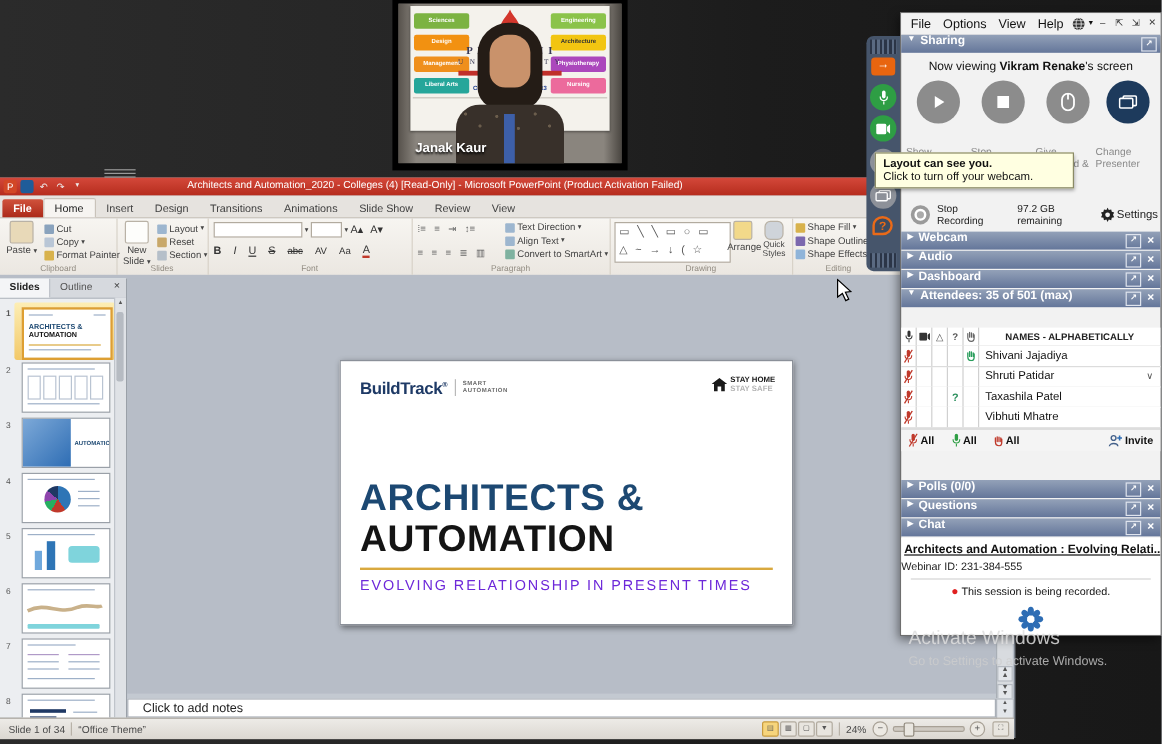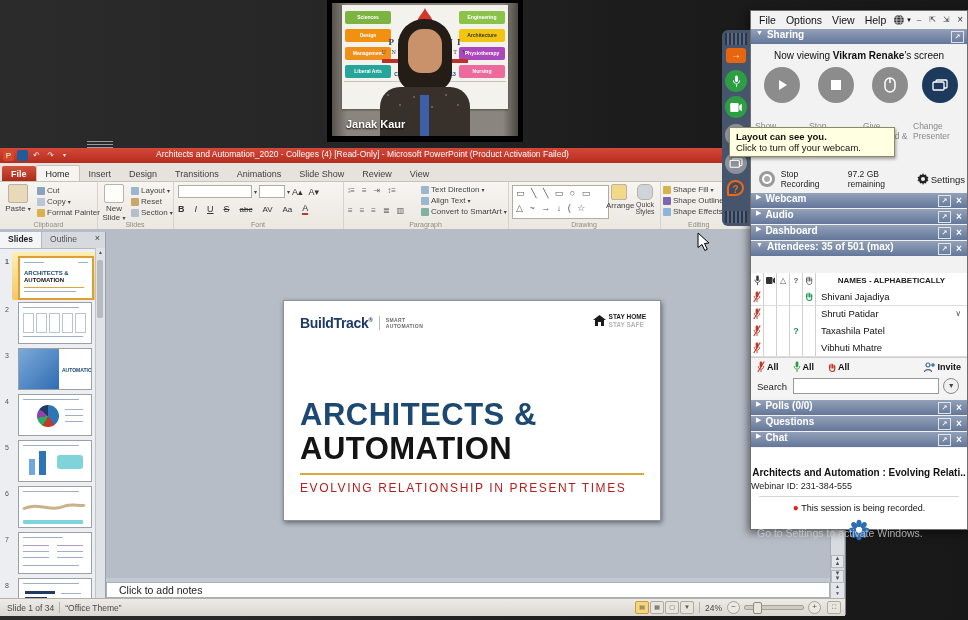--- a/index.html
+++ b/index.html
@@ -69,21 +69,21 @@
   .slide{left:283px;top:152px;width:376px;height:219px;background:#fff;border:1px solid #8b9099;box-shadow:1px 2px 5px rgba(0,0,0,.45);}
   .brand{position:absolute;left:16px;top:14px;display:flex;align-items:center;}
   .brand-main{font-size:14px;font-weight:bold;color:#1e3a66;letter-spacing:-0.3px;}
   .brand-sep{width:1px;height:14px;background:#b9b9b9;margin:0 6px;}
   .brand-tag{font-size:5px;font-weight:bold;color:#6a6a6a;line-height:1.2;letter-spacing:.4px;}
   .badge{position:absolute;right:14px;top:12px;display:flex;align-items:center;gap:3px;}
   .badge-txt{font-size:6.5px;font-weight:bold;line-height:1.25;}
   .s-title1{position:absolute;left:16px;top:96px;font-size:31px;font-weight:800;color:#1c4872;letter-spacing:.5px;}
   .s-title2{position:absolute;left:16px;top:130px;font-size:31px;font-weight:800;color:#141414;letter-spacing:.5px;}
   .s-rule{position:absolute;left:16px;top:172px;width:344px;height:2px;background:#d9a93e;}
-  .s-sub{position:absolute;left:16px;top:180px;font-size:12px;color:#b91c1c;letter-spacing:1.6px;}
+  .s-sub{position:absolute;left:16px;top:180px;font-size:12px;color:#6d28d9;letter-spacing:1.6px;}
   
   .splitter{left:106px;top:430px;width:724px;height:4px;background:#c3c9d1;}
   .notes{left:106px;top:434px;width:724px;height:16px;background:#fff;border:1px solid #aab0b8;font-size:10.5px;color:#222;padding:1px 0 0 12px;box-sizing:border-box;}
   .statusbar{left:0;top:450px;width:845px;height:17px;background:linear-gradient(#edebe7,#dbd7d1);border-top:1px solid #b5afa6;font-size:8.5px;color:#4a4a4a;}
   .st-sep{width:1px;height:11px;background:#b8b2a8;margin:0 5px;}
   .viewbtn{width:12px;height:11px;border:1px solid #b1aa9e;border-radius:2px;margin-left:1px;background:#e8e5df;font-size:6px;text-align:center;line-height:11px;color:#555;}
   .viewbtn.on{background:#f7d57c;border-color:#c89b3f;}
   .zoomtrack{width:58px;height:3px;background:#cfcac2;border:1px solid #a8a196;border-radius:2px;position:relative;margin:0 4px;}
   .zoomthumb{position:absolute;left:8px;top:-4px;width:7px;height:10px;background:#e9e6e0;border:1px solid #918a7e;border-radius:2px;}
   .zbtn{width:11px;height:11px;border:1px solid #a8a196;border-radius:50%;background:#ece9e3;font-size:8px;line-height:10px;text-align:center;color:#555;}
@@ -115,21 +115,21 @@
   .namehdr{position:absolute;left:0;width:100%;height:15px;background:#fff;border-bottom:1px solid #c0c0c0;display:flex;align-items:center;font-size:8px;font-weight:bold;color:#222;}
   .icol{width:13px;height:15px;border-right:1px solid #d0d0d0;display:flex;align-items:center;justify-content:center;box-sizing:border-box;}
   .arow{position:absolute;left:0;width:100%;height:17px;background:#fff;border-bottom:1px solid #dcdcdc;display:flex;align-items:center;font-size:9.5px;color:#111;}
   .arow .icol{height:17px;}
   .aname{padding-left:5px;flex:1;}
   .allrow{position:absolute;left:0;width:100%;height:18px;background:#f4f4f4;border-top:1px solid #cfcfcf;display:flex;align-items:center;font-size:9px;font-weight:bold;color:#111;}
   .searchrow{position:absolute;left:0;width:100%;height:22px;background:#f4f4f4;display:flex;align-items:center;font-size:9.5px;color:#222;}
   .searchbox{width:144px;height:14px;background:#fff;border:1px solid #9a9a9a;margin-left:6px;}
   .roundbtn{width:14px;height:14px;border-radius:50%;border:1px solid #8a8a8a;background:#f0f0f0;font-size:7px;line-height:13px;text-align:center;color:#444;margin-left:4px;}
   .gfoot{position:absolute;left:0;width:100%;background:#fff;}
-  .gf-title{font-size:10px;font-weight:bold;text-align:center;color:#111;margin-top:19px;white-space:nowrap;overflow:hidden;}
+  .gf-title{font-size:10px;font-weight:bold;text-align:right;color:#111;margin-top:5px;white-space:nowrap;overflow:hidden;text-decoration:underline;}
   .gf-id{font-size:9px;text-align:left;color:#222;margin-top:3px;}
   .gf-div{height:1px;background:#d5d5d5;margin:5px 8px 0;}
   .gf-rec{font-size:9px;text-align:center;color:#111;margin-top:5px;}
   .gf-logo{display:flex;align-items:center;justify-content:center;margin-top:6px;gap:4px;}
   .logo-goto{font-size:19px;font-weight:bold;color:#4c4c4c;letter-spacing:-0.5px;}
   .logo-web{font-size:19px;color:#9a9a9a;letter-spacing:-0.5px;}
   
   .grabtab{left:722px;top:30px;width:28px;height:196px;background:#46556b;border-radius:6px 0 0 6px;z-index:5;}
   .ribs{position:absolute;left:3px;width:22px;height:12px;background:repeating-linear-gradient(90deg,#2b3547 0 2px,#5a6a82 2px 4px);}
   .gt-arrow{position:absolute;left:4px;top:18px;width:20px;height:15px;background:#e8650f;border-radius:3px;color:#fff;font-size:10px;line-height:14px;text-align:center;font-weight:bold;}
@@ -702,25 +702,20 @@
     <span style="margin-left:auto;margin-right:6px;display:flex;align-items:center;gap:2px">
       <svg width="12" height="10" viewBox="0 0 12 10">
           <circle cx="5" cy="3" r="2" fill="none" stroke="#44618a" stroke-width="1.2"></circle>
           <path d="M1.5 10 C1.5 6.8 8.5 6.8 8.5 10" fill="none" stroke="#44618a" stroke-width="1.2"></path>
           <line x1="10" y1="1" x2="10" y2="5" stroke="#2e6db4" stroke-width="1.3"></line>
           <line x1="8" y1="3" x2="12" y2="3" stroke="#2e6db4" stroke-width="1.3"></line>
         </svg>
       <span>Invite</span>
       </span>
   </div>
-  <div class="searchrow" style="top:364px">
-    <span style="margin-left:6px">Search</span>
-    <span class="searchbox"></span>
-    <span class="roundbtn">▼</span>
-  </div>
 
   <div class="shead" style="top:389px">
     <span class="tri">▶</span>
       <span>Polls (0/0)</span>
     <span class="hic">
         <span class="hicon">↗</span>
         <span class="hx">×</span>
       </span>
   </div>
   <div class="shead" style="top:405px">
@@ -794,18 +789,19 @@
   <div class="gt-help" style="top:150px">?</div>
   <div class="ribs" style="bottom:3px"></div>
 </div>
 
 <div class="abs tooltip">
   <div style="font-weight:bold">Layout can see you.</div>
   <div>Click to turn off your webcam.</div>
 </div>
 
 <div class="abs activate">
+  <div class="act1">Activate Windows</div>
   <div class="act2">Go to Settings to activate Windows.</div>
 </div>
 
 <svg class="abs cursor" width="14" height="20" viewBox="0 0 14 20">
   <path d="M1 1 L1 15.5 L5 12.5 L7.8 18.5 L10.3 17.3 L7.5 11.5 L12 11 Z" fill="#fff" stroke="#000" stroke-width="1"></path>
 </svg>
 
 </body></html>

